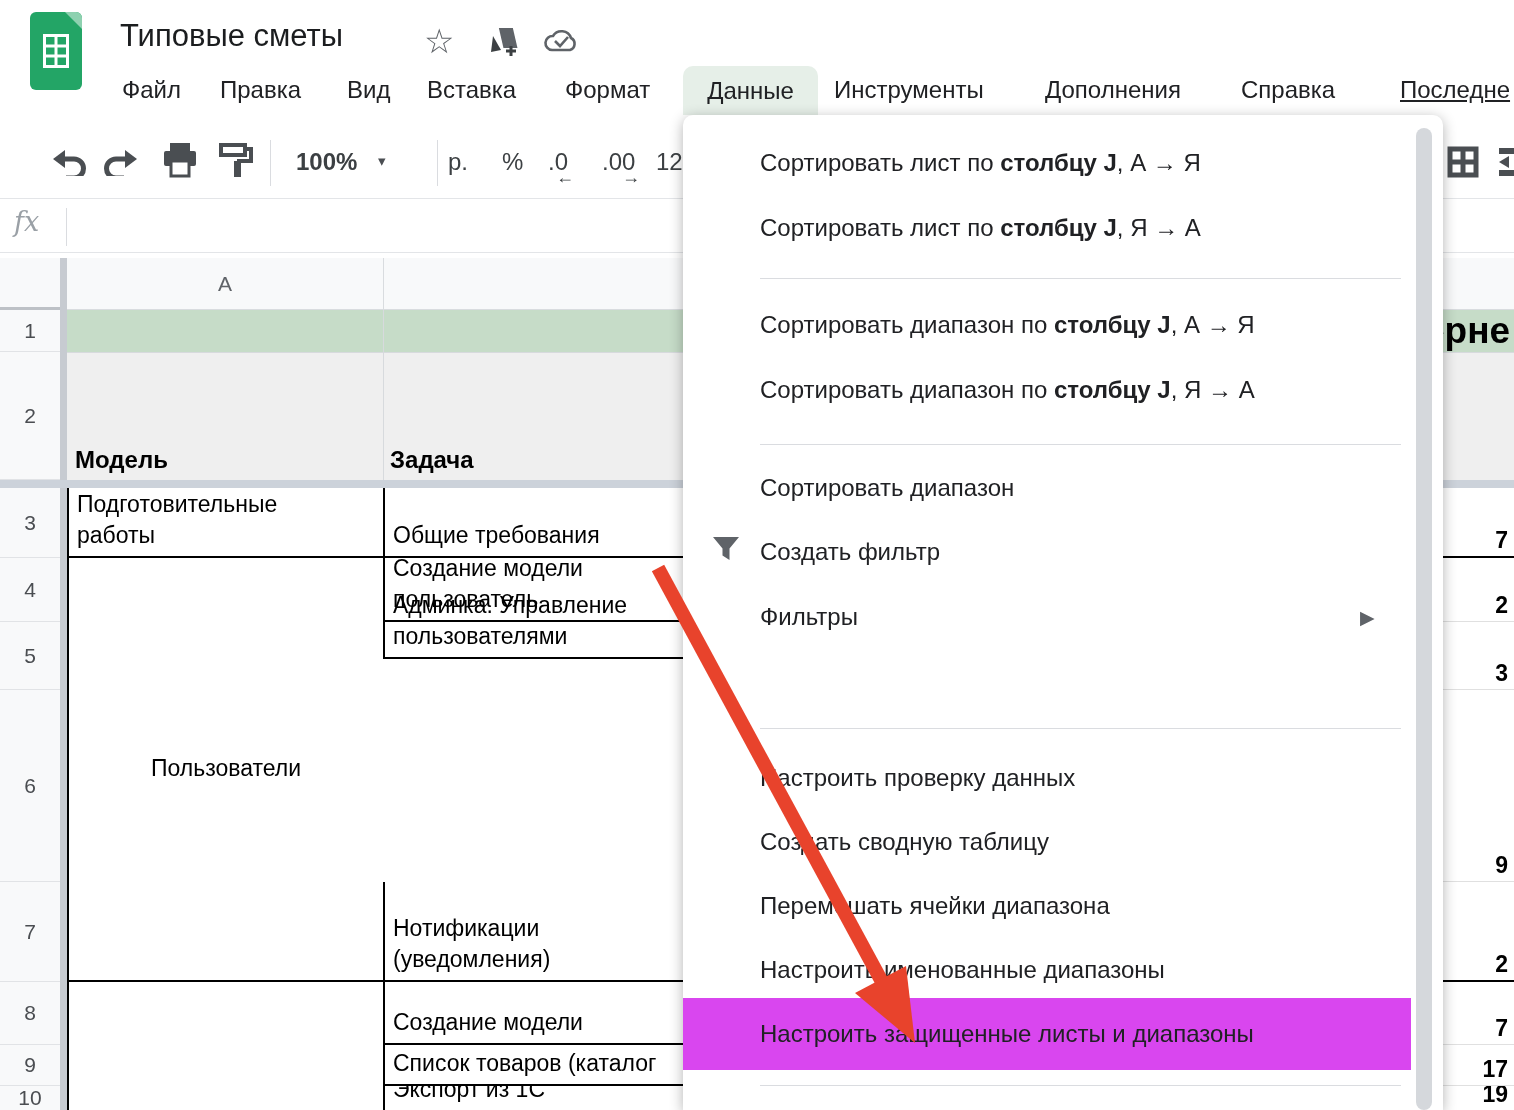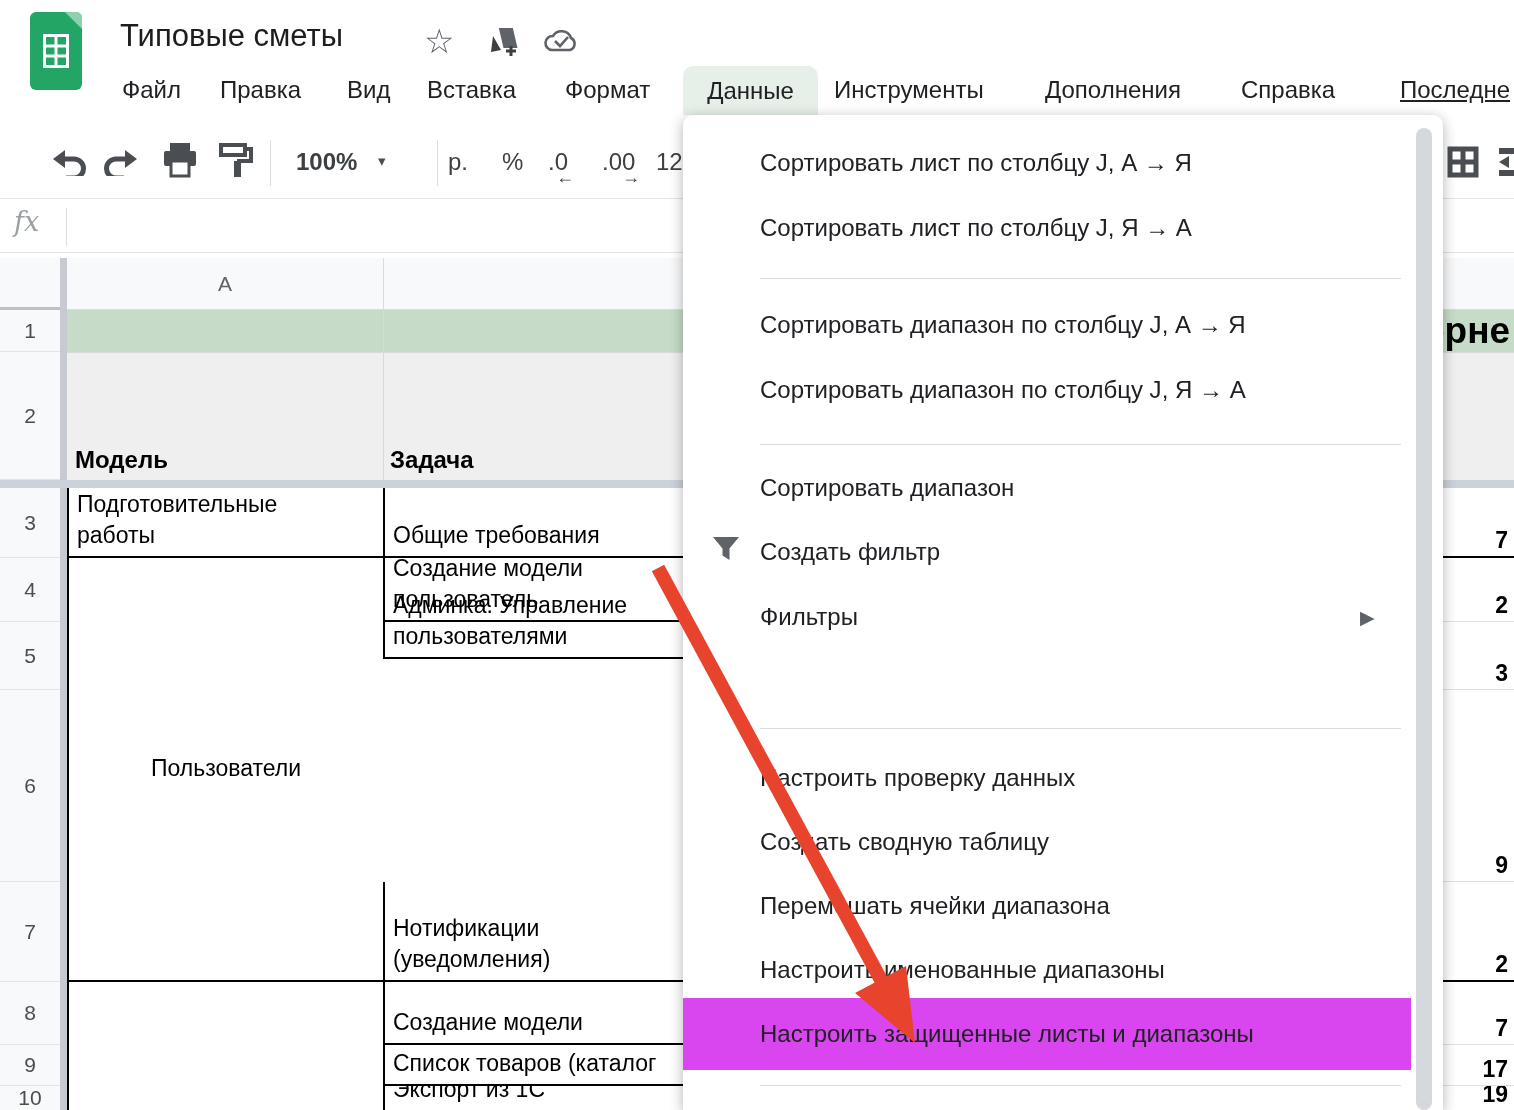--- a/index.html
+++ b/index.html
@@ -44,21 +44,21 @@
   .cell { position:absolute; font-size:23px; color:#000; line-height:1.38; white-space:pre-line; display:flex; align-items:flex-end; padding:4px 8px; overflow:hidden; }
   .bl { border-left:2px solid #000; }
   .bb { border-bottom:2px solid #000; }
   .cell.center { align-items:center; justify-content:center; text-align:center; }
   .sliver-row { position:absolute; left:1443px; width:71px; display:flex; align-items:flex-end; justify-content:flex-end; padding:0 6px 2px 0; font-size:23px; font-weight:700; color:#000; border-bottom:1px solid #e0e0e0; overflow:hidden; }
   .sliver-row.black { border-bottom:2px solid #000; }
 
   
   .menu-panel { position:absolute; left:683px; top:115px; width:760px; height:995px; background:#fff; border-radius:10px 10px 0 0; box-shadow:0 3px 14px rgba(0,0,0,.3); z-index:40; }
   .menu-item { position:absolute; left:0; width:728px; height:64px; display:flex; align-items:center; padding-left:77px; font-size:24px; color:#202124; cursor:pointer; }
-  .menu-item b { font-weight:400; }
+  .menu-item b { font-weight:700; }
   .menu-item.hl { background:#d946ef; height:72px; }
   .menu-divider { position:absolute; left:77px; right:42px; height:1px; background:#dadce0; }
   .mi-icon { position:absolute; left:28px; top:50%; transform:translateY(-50%); }
   .submenu-caret { position:absolute; left:677px; top:50%; transform:translateY(-50%); font-size:19px; color:#5f6368; }
   .badge-new { position:absolute; left:565px; top:9px; width:130px; height:46px; border:2px solid #1e8e3e; border-radius:10px; color:#188038; font-size:24px; font-weight:500; display:flex; align-items:center; justify-content:center; background:#fff; }
   .menu-scrollbar { position:absolute; right:11px; top:13px; width:16px; height:982px; background:#d5d8dc; border-radius:8px; }
 
   .arrow-overlay { position:absolute; left:0; top:0; z-index:50; pointer-events:none; }
 </style>
 </head>

